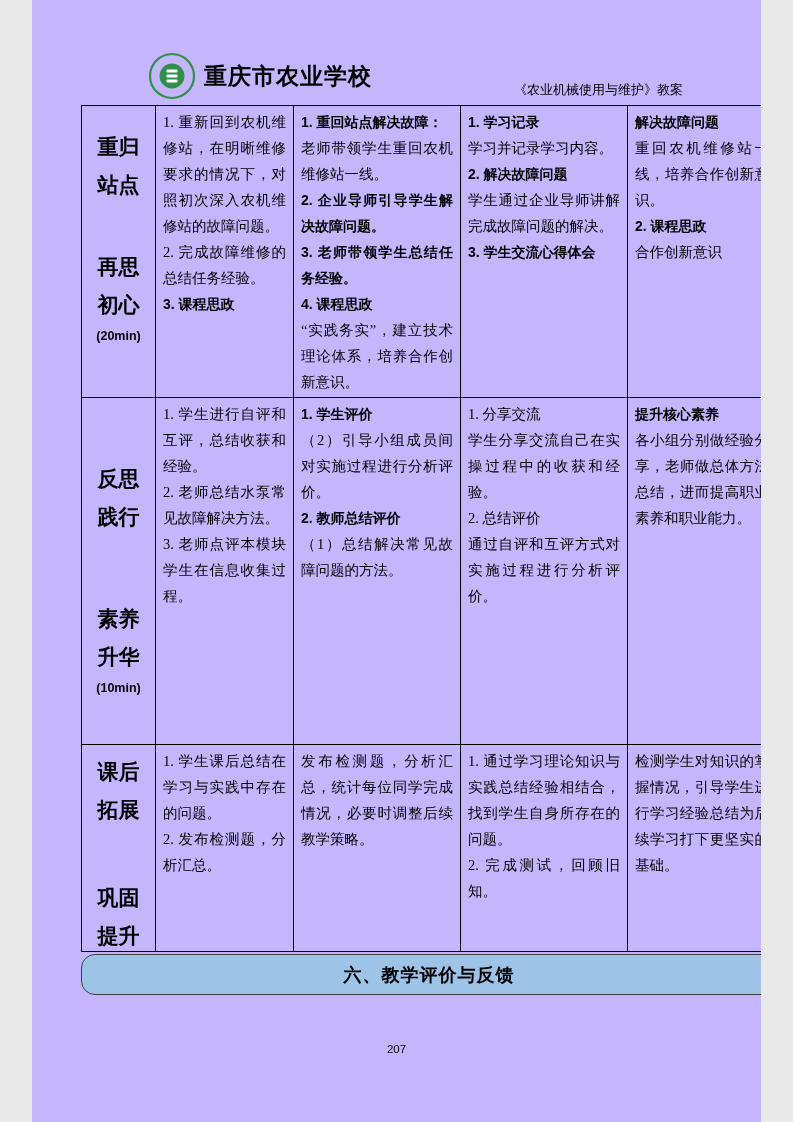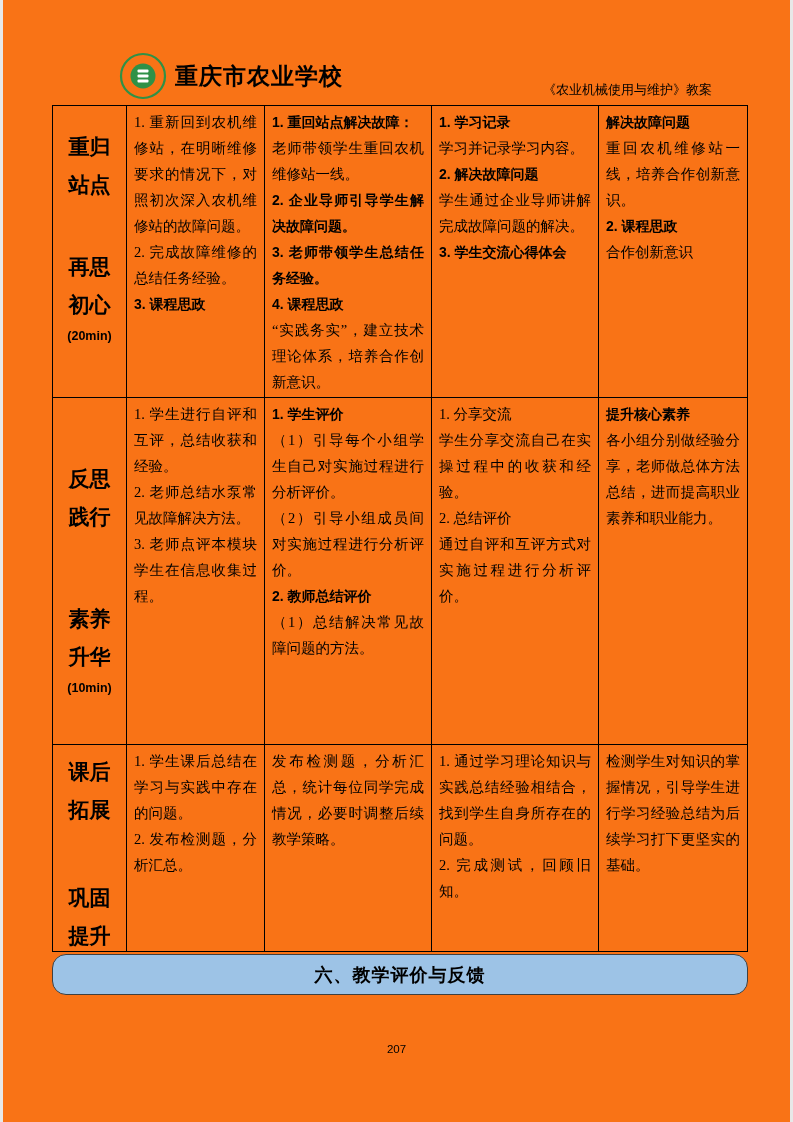--- a/index.html
+++ b/index.html
@@ -1,20 +1,20 @@
 <!DOCTYPE html>
 <html><head>
 <meta charset="utf-8">
 <style>
   * { margin: 0; padding: 0; box-sizing: border-box; }
   html, body { background: #e8e8e8; }
   .page {
-    width: 787px; height: 1122px;
+    width: 729px; height: 1122px;
     margin: 0 auto;
-    background: #f97316;
+    background: #c4b5fd;
     font-family: "Liberation Serif", "DejaVu Serif", serif;
     color: #000;
     overflow: hidden;
     position: relative;
   }
   
   .header-row {
     display: flex; align-items: center;
     margin: 52px 0 0 116px;
     height: 48px;
@@ -161,21 +161,20 @@
           </div>
           <div class="duration">(10min)</div>
         </div>
         <div class="cell content-cell">
           <p class="para">1. 学生进行自评和互评，总结收获和经验。</p>
           <p class="para">2. 老师总结水泵常见故障解决方法。</p>
           <p class="para">3. 老师点评本模块学生在信息收集过程。</p>
         </div>
         <div class="cell content-cell">
           <p class="para bold">1. 学生评价</p>
-          <p class="para">（1）引导每个小组学生自己对实施过程进行分析评价。</p>
           <p class="para">（2）引导小组成员间对实施过程进行分析评价。</p>
           <p class="para bold">2. 教师总结评价</p>
           <p class="para">（1）总结解决常见故障问题的方法。</p>
         </div>
         <div class="cell content-cell">
           <p class="para">1. 分享交流</p>
           <p class="para">学生分享交流自己在实操过程中的收获和经验。</p>
           <p class="para">2. 总结评价</p>
           <p class="para">通过自评和互评方式对实施过程进行分析评价。</p>
         </div>

